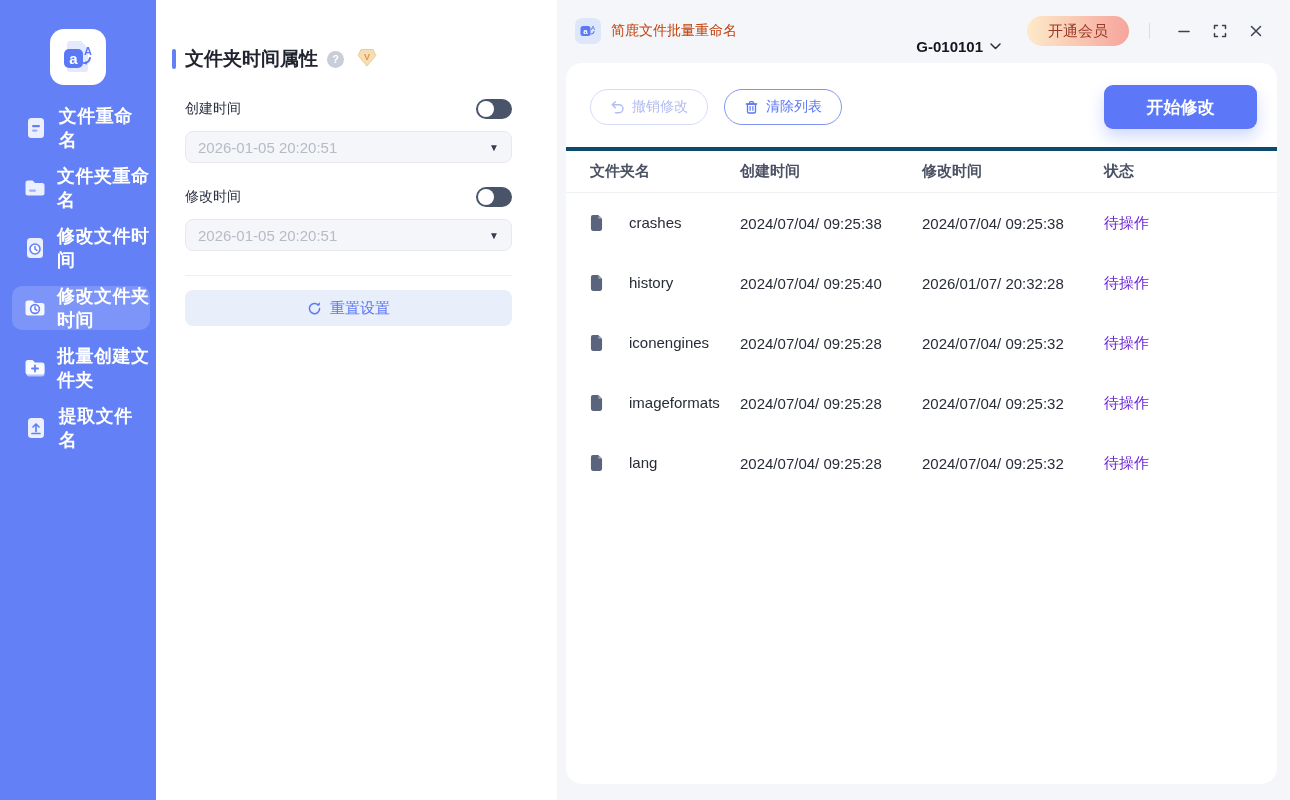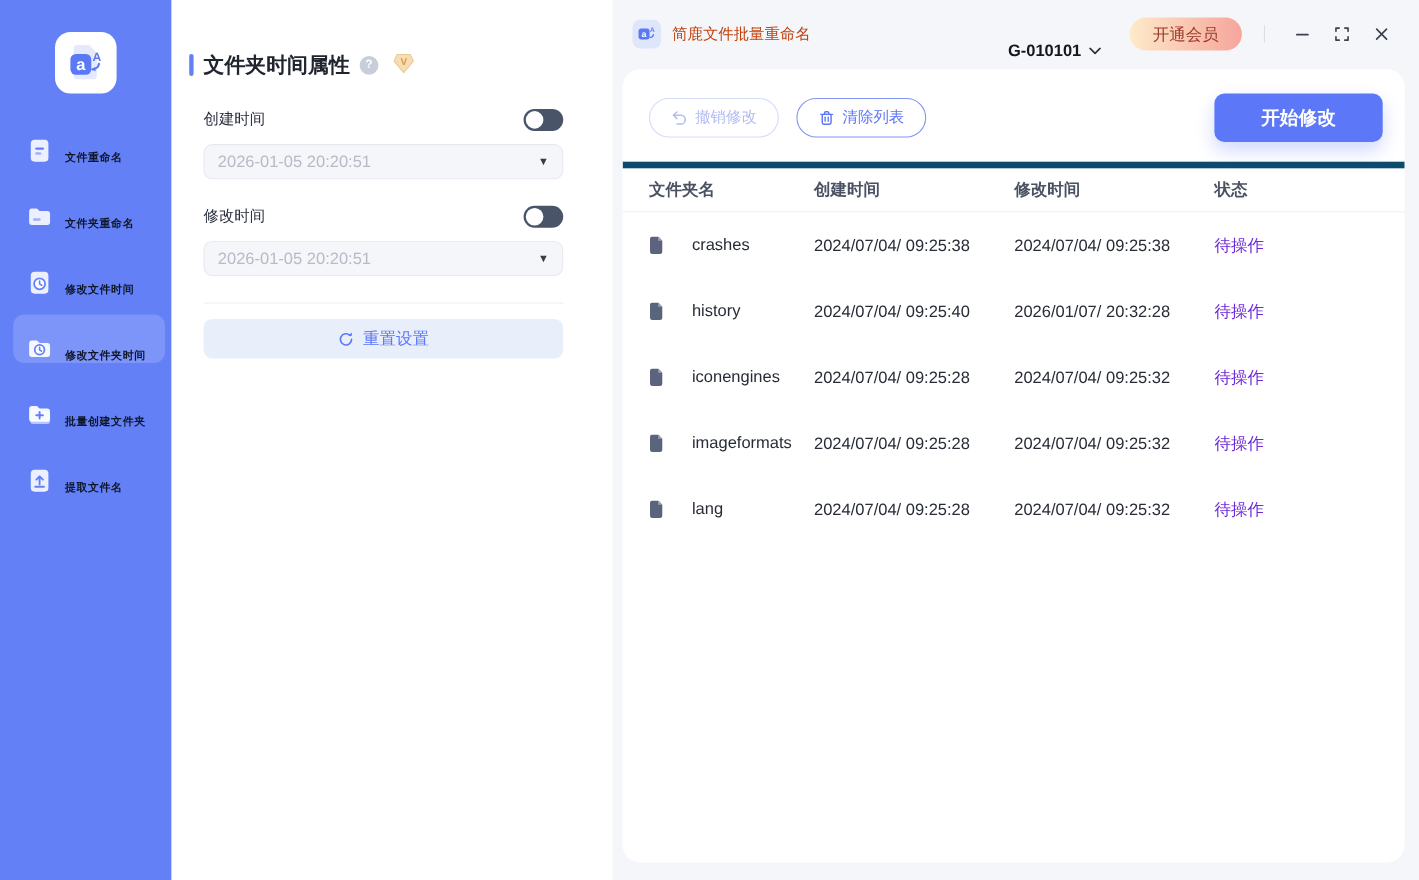--- a/index.html
+++ b/index.html
@@ -3,22 +3,22 @@
 <meta charset="utf-8">
 <style>
   * { margin:0; padding:0; box-sizing:border-box; }
   html,body { width:1290px; height:800px; overflow:hidden; }
   body { display:flex; font-family:"Liberation Sans","DejaVu Sans",sans-serif; background:#f5f6fa; }
 
   
   .sidebar { width:156px; background:#6380f7; flex-shrink:0; display:flex; flex-direction:column; }
   .logo-box { width:56px; height:56px; background:#fff; border-radius:14px; margin:29px auto 21px;
               display:flex; align-items:center; justify-content:center; }
-  .nav-item { height:44px; margin:0 6px 16px 12px; display:flex; align-items:flex-end;
-              padding-left:11px; border-radius:10px; color:#0f172a; font-size:10px; font-weight:600;
+  .nav-item { height:44px; margin:0 6px 16px 12px; display:flex; align-items:center;
+              padding-left:11px; border-radius:10px; color:#ffffff; font-size:18px; font-weight:600;
               cursor:pointer; letter-spacing:.5px; }
   .nav-item.active { background:rgba(255,255,255,.17); }
   .nav-icon { width:26px; height:26px; margin-right:10px; display:flex; align-items:center; justify-content:center; }
 
   
   .middle { width:401px; background:#fff; flex-shrink:0; padding:46px 0 0 16px; }
   .title-row { display:flex; align-items:center; margin-bottom:27px; }
   .title-bar-accent { width:4px; height:20px; border-radius:2px; background:#6380f7; margin-right:9px; }
   .panel-title { font-size:19px; font-weight:700; color:#20242e; margin-right:9px; }
   .help-badge { width:17px; height:17px; border-radius:50%; background:#c7cdd9; color:#fff;
@@ -59,21 +59,21 @@
   .obtn { height:36px; border:1px solid #8194f1; border-radius:18px; background:#fff; color:#5b76f7;
           font-size:14px; display:inline-flex; align-items:center; gap:7px; padding:0 19px;
           margin-right:16px; cursor:pointer; font-family:inherit; }
   .obtn.disabled { border-color:#d5dcf8; color:#b2bcf2; }
   .obtn.disabled svg path, .obtn.disabled svg line, .obtn.disabled svg rect { stroke:#b2bcf2; }
   .start-btn { margin-left:auto; width:153px; height:44px; background:#5c77f7; border:none;
                border-radius:9px; color:#fff; font-size:17px; font-weight:700;
                box-shadow:0 8px 16px rgba(92,119,247,.28); cursor:pointer; font-family:inherit; }
 
   .thead, .trow { display:grid; grid-template-columns:150px 182px 182px 1fr; align-items:center; padding-left:24px; }
-  .thead { height:46px; border-top:6px solid #0c4a6e; border-bottom:1px solid #f0f2f6;
+  .thead { height:46px; border-top:4px solid #0c4a6e; border-bottom:1px solid #f0f2f6;
            color:#4a5162; font-size:15px; font-weight:700; flex-shrink:0; }
   .tbody { overflow:auto; }
   .trow { height:60px; font-size:15px; color:#272c37; }
   .name-cell { display:flex; align-items:center; gap:26px; padding-right:6px; }
   .name-text { word-break:break-all; line-height:1.25; max-width:104px; }
   .status-cell { color:#6d28d9; }
 </style>
 </head>
 <body>
 

